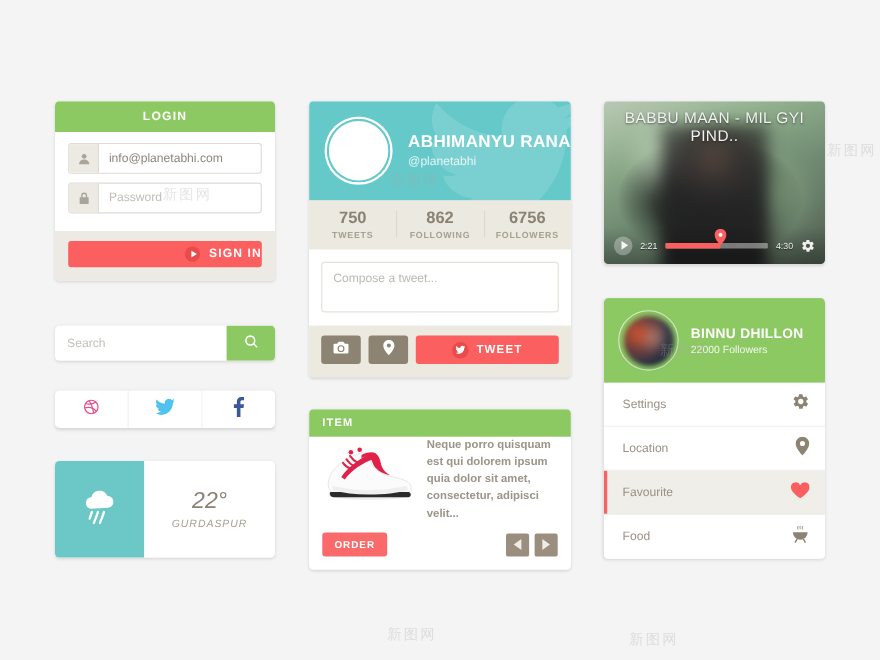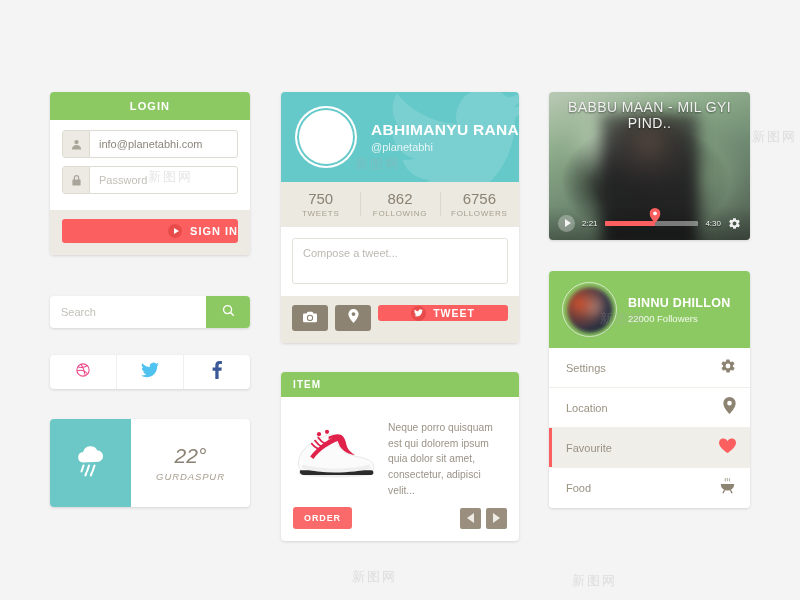--- a/index.html
+++ b/index.html
@@ -112,21 +112,21 @@
     background: #fff; border: 2px solid rgba(255,255,255,0.55);
     box-shadow: 0 0 0 2px #65c8c9 inset; flex: none; z-index: 2;
   }
   .tw-names { margin-left: 14px; z-index: 2; }
   .tw-name { color: #fff; font-size: 15.5px; font-weight: bold; letter-spacing: 0.3px; }
   .tw-handle { color: rgba(255,255,255,0.82); font-size: 11px; margin-top: 2px; }
   .tw-stats {
     background: #ece9e0; display: flex; padding: 8px 0 9px;
   }
   .tw-stat {
-    flex: 1; text-align: center; position: relative;
+    flex: 1; text-align: center; position: relative; font-weight: bold;
   }
   .tw-stat + .tw-stat::before {
     content: ""; position: absolute; left: 0; top: 2px; bottom: 2px;
     width: 1px; background: #ddd8cc;
   }
   .tw-stat-num { font-size: 15px; color: #8a8274; }
   .tw-stat-lbl { font-size: 8px; color: #a79f90; letter-spacing: 0.7px; margin-top: 2px; }
   .tw-compose-wrap { background: #fff; padding: 11px 11px 12px; }
   .tw-compose {
     border: 1px solid #e4e1d9; border-radius: 3px;
@@ -134,38 +134,38 @@
   }
   .tw-actions {
     background: #ece9e0; padding: 9px 11px 12px; display: flex; gap: 7px;
   }
   .tw-iconbtn {
     width: 36px; height: 26px; background: #8d8372; border-radius: 3px;
     display: flex; align-items: center; justify-content: center; cursor: pointer;
   }
   .tw-iconbtn svg { fill: #fff; }
   .tw-tweet-btn {
-    flex: 1; background: #fb5f5f; border-radius: 3px; height: 16px;
+    flex: 1; background: #fb5f5f; border-radius: 3px; height: 26px;
     display: flex; align-items: center; justify-content: center; gap: 7px;
     cursor: pointer; border: none;
   }
   .tw-tweet-badge {
     width: 15px; height: 15px; border-radius: 50%; background: #e94b4b;
     display: flex; align-items: center; justify-content: center;
   }
   .tw-tweet-badge svg { fill: #fff; }
   .tw-tweet-label { color: #fff; font-size: 10.5px; font-weight: bold; letter-spacing: 1px; }
 
   
   #item-card { left: 281px; top: 372px; width: 238px; }
   .item-header {
     background: #8dc963; color: #fff; font-size: 10px; font-weight: bold;
     letter-spacing: 1.1px; padding: 7px 0 7px 12px;
   }
-  .item-body { display: flex; padding: 23px 12px 0 10px; gap: 9px; }
+  .item-body { display: flex; padding: 0 12px 0 10px; gap: 9px; font-weight: bold; }
   .item-thumb { width: 88px; flex: none; padding-top: 2px; }
   .item-desc { font-size: 10.3px; line-height: 1.52; color: #9b9488; flex: 1; }
   .item-footer {
     display: flex; align-items: center; justify-content: space-between;
     padding: 9px 12px 12px;
   }
   .order-btn {
     background: #fb6a6a; color: #fff; font-size: 9px; font-weight: bold;
     letter-spacing: 0.9px; border-radius: 3px; padding: 6px 11px;
     cursor: pointer; border: none;

